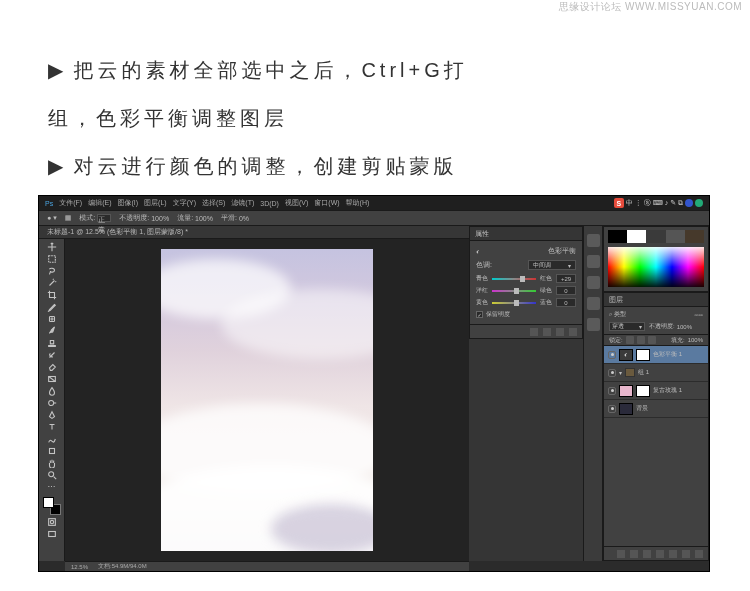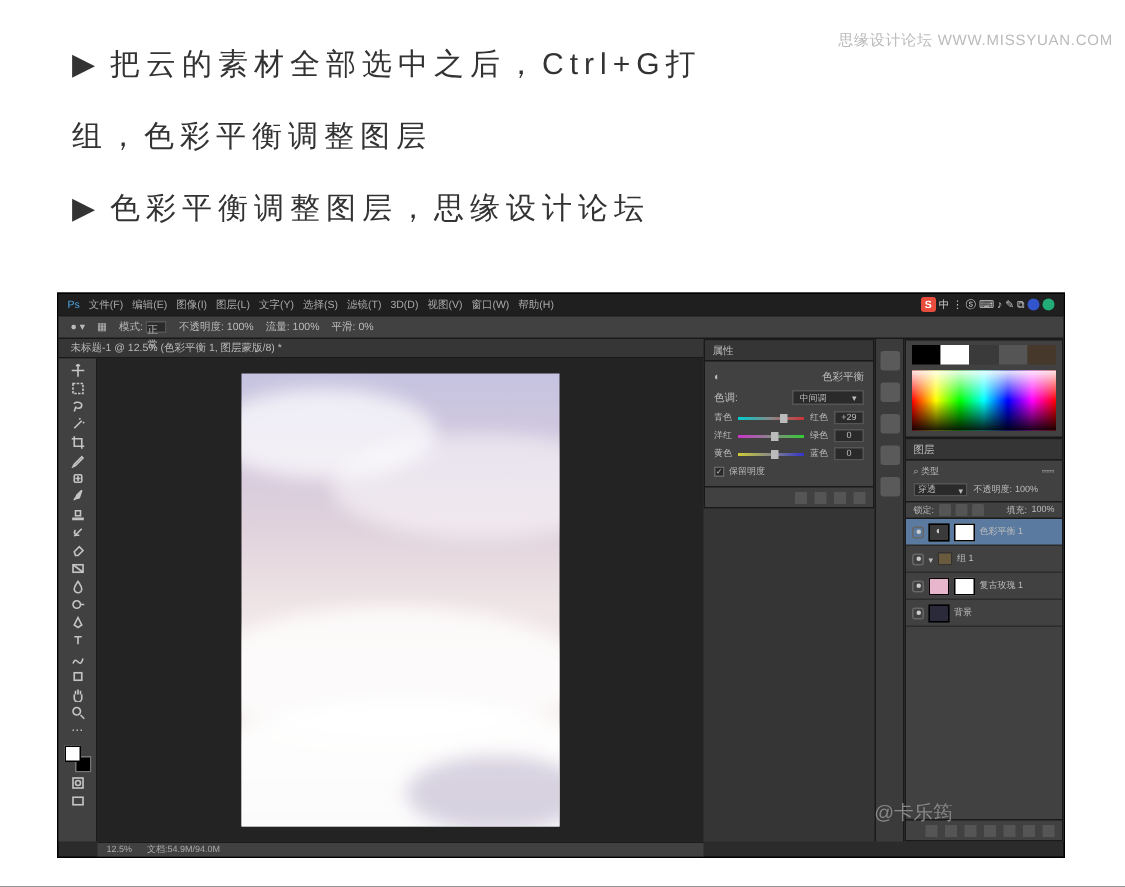--- a/index.html
+++ b/index.html
@@ -1,18 +1,18 @@
 <!DOCTYPE html>
 <html><head>
 <meta charset="utf-8">
 <style>
 *{margin:0;padding:0;box-sizing:border-box;font-family:"Microsoft YaHei",sans-serif}
 body{background:#fff;width:750px;height:591px;position:relative;overflow:hidden}
-.watermark-top{position:absolute;top:20px;right:8px;font-size:10px;color:#bbb;letter-spacing:.5px}
-.article{padding:19px 48px 12px}
+.watermark-top{position:absolute;top:0;right:8px;font-size:10px;color:#bbb;letter-spacing:.5px}
+.article{padding:46px 48px 12px}
 .bullet-line{font-size:20px;color:#333;line-height:2.4;letter-spacing:4px}
 .arrow{display:inline-block;margin-right:6px}
 .ps-shot{position:absolute;left:38px;top:195px;width:672px;height:377px;background:#2b2b2b;border:1px solid #000}
 .ps-menubar{height:14px;background:#1f1f1f;display:flex;align-items:center;gap:6px;padding:0 6px;font-size:7px;color:#a9a9a9}
 .sogou{position:absolute;right:6px;top:0;height:14px;display:flex;align-items:center;gap:2px;font-size:7px}
 .sogou-s{width:10px;height:10px;background:#e74c3c;border-radius:2px;color:#fff;display:flex;align-items:center;justify-content:center;font-weight:bold}
 .sogou-txt{color:#ccc}
 .sogou-dot{width:8px;height:8px;border-radius:50%}
 .ps-optbar{height:16px;background:#414141;border-top:1px solid #1a1a1a;border-bottom:1px solid #1a1a1a;display:flex;align-items:center;gap:8px;padding:0 8px;font-size:7px;color:#bbb}
 .optfield{display:flex;align-items:center;gap:2px}
@@ -79,21 +79,21 @@
 .attrib{position:absolute;right:74px;bottom:18px;font-size:13px;color:#888;text-align:right;line-height:1.6}
 </style>
 </head>
 <body>
 
 <div class="watermark-top">思缘设计论坛  WWW.MISSYUAN.COM</div>
 
 <div class="article">
   <p class="bullet-line"><span class="arrow">▶</span><span>把云的素材全部选中之后，Ctrl+G打</span></p>
   <p class="bullet-line">组，色彩平衡调整图层</p>
-  <p class="bullet-line"><span class="arrow">▶</span><span>色彩平衡调整图层，思缘设计论坛</span></p>
+  <p class="bullet-line"><span class="arrow">▶</span><span>对云进行颜色的调整，创建剪贴蒙版</span></p>
 </div>
 
 <div class="ps-shot">
   <div class="ps-menubar">
     <span style="color:#4aa3df">Ps</span>
     <span>文件(F)</span>
     <span>编辑(E)</span>
     <span>图像(I)</span>
     <span>图层(L)</span>
     <span>文字(Y)</span>
@@ -405,15 +405,14 @@
       </div>
     </div>
   </div>
 
   <div class="ps-status">
     <span>12.5%</span>
     <span>文档:54.9M/94.0M</span>
   </div>
 
   <div class="attrib">
-    <div>@卡乐筠</div>
   </div>
 </div>
 
 </body></html>

